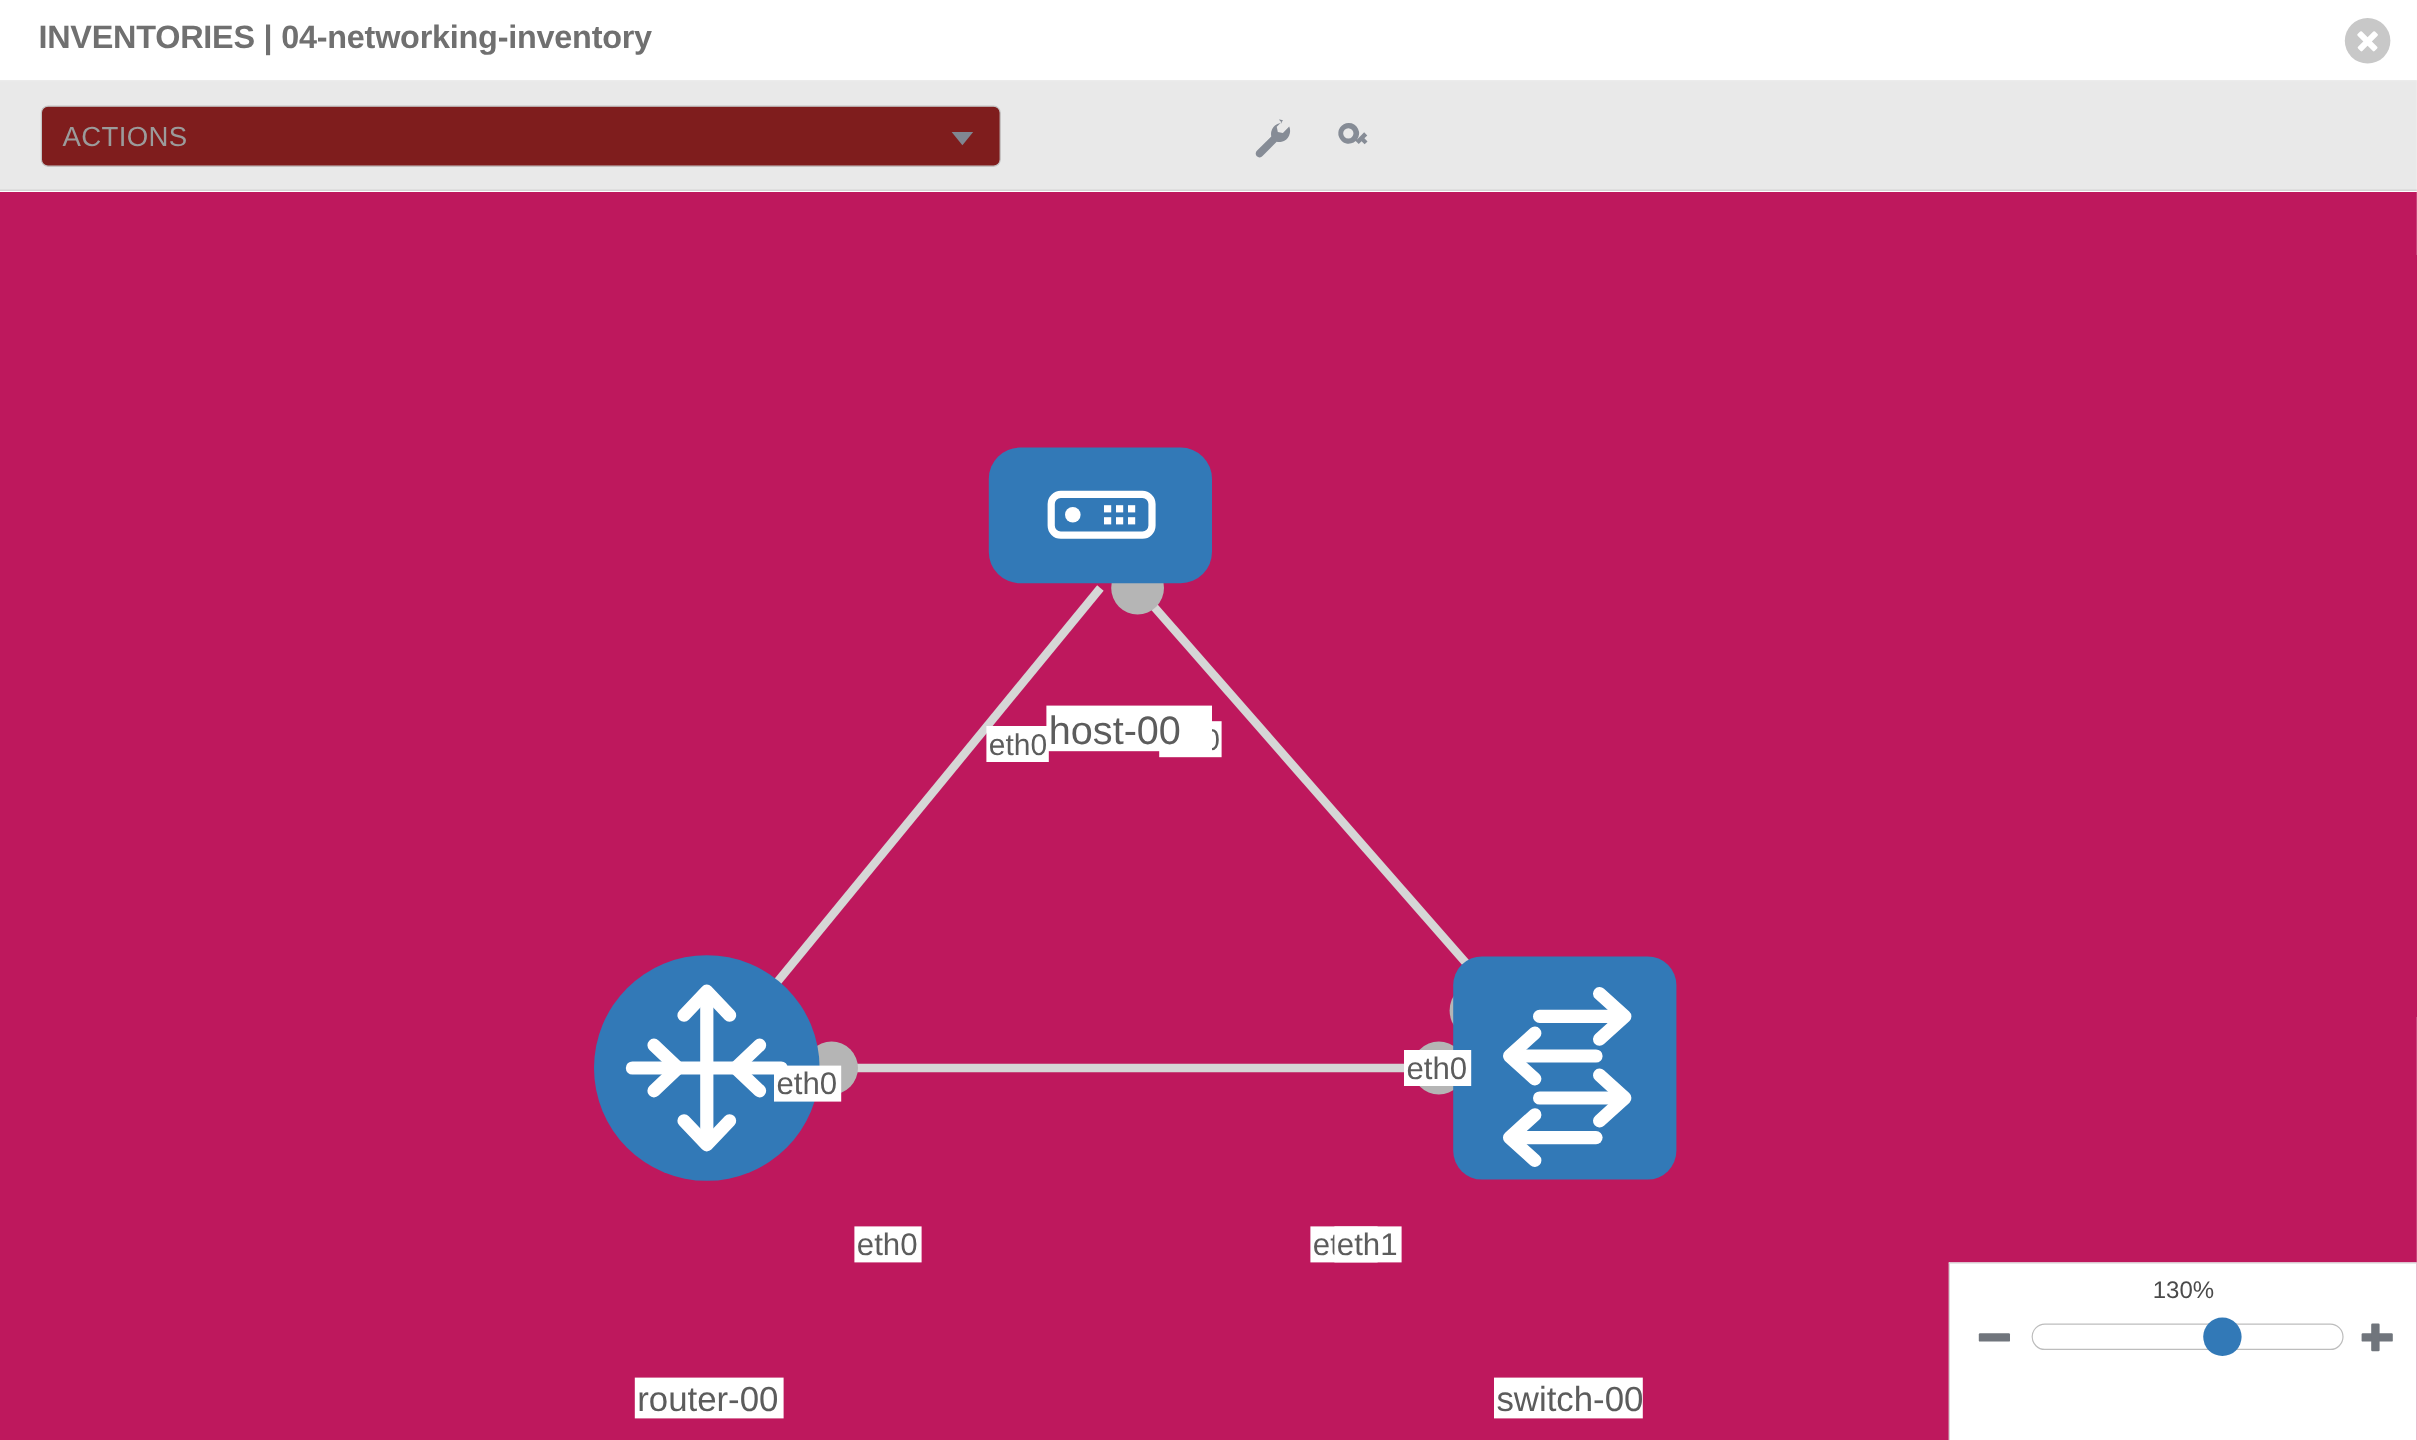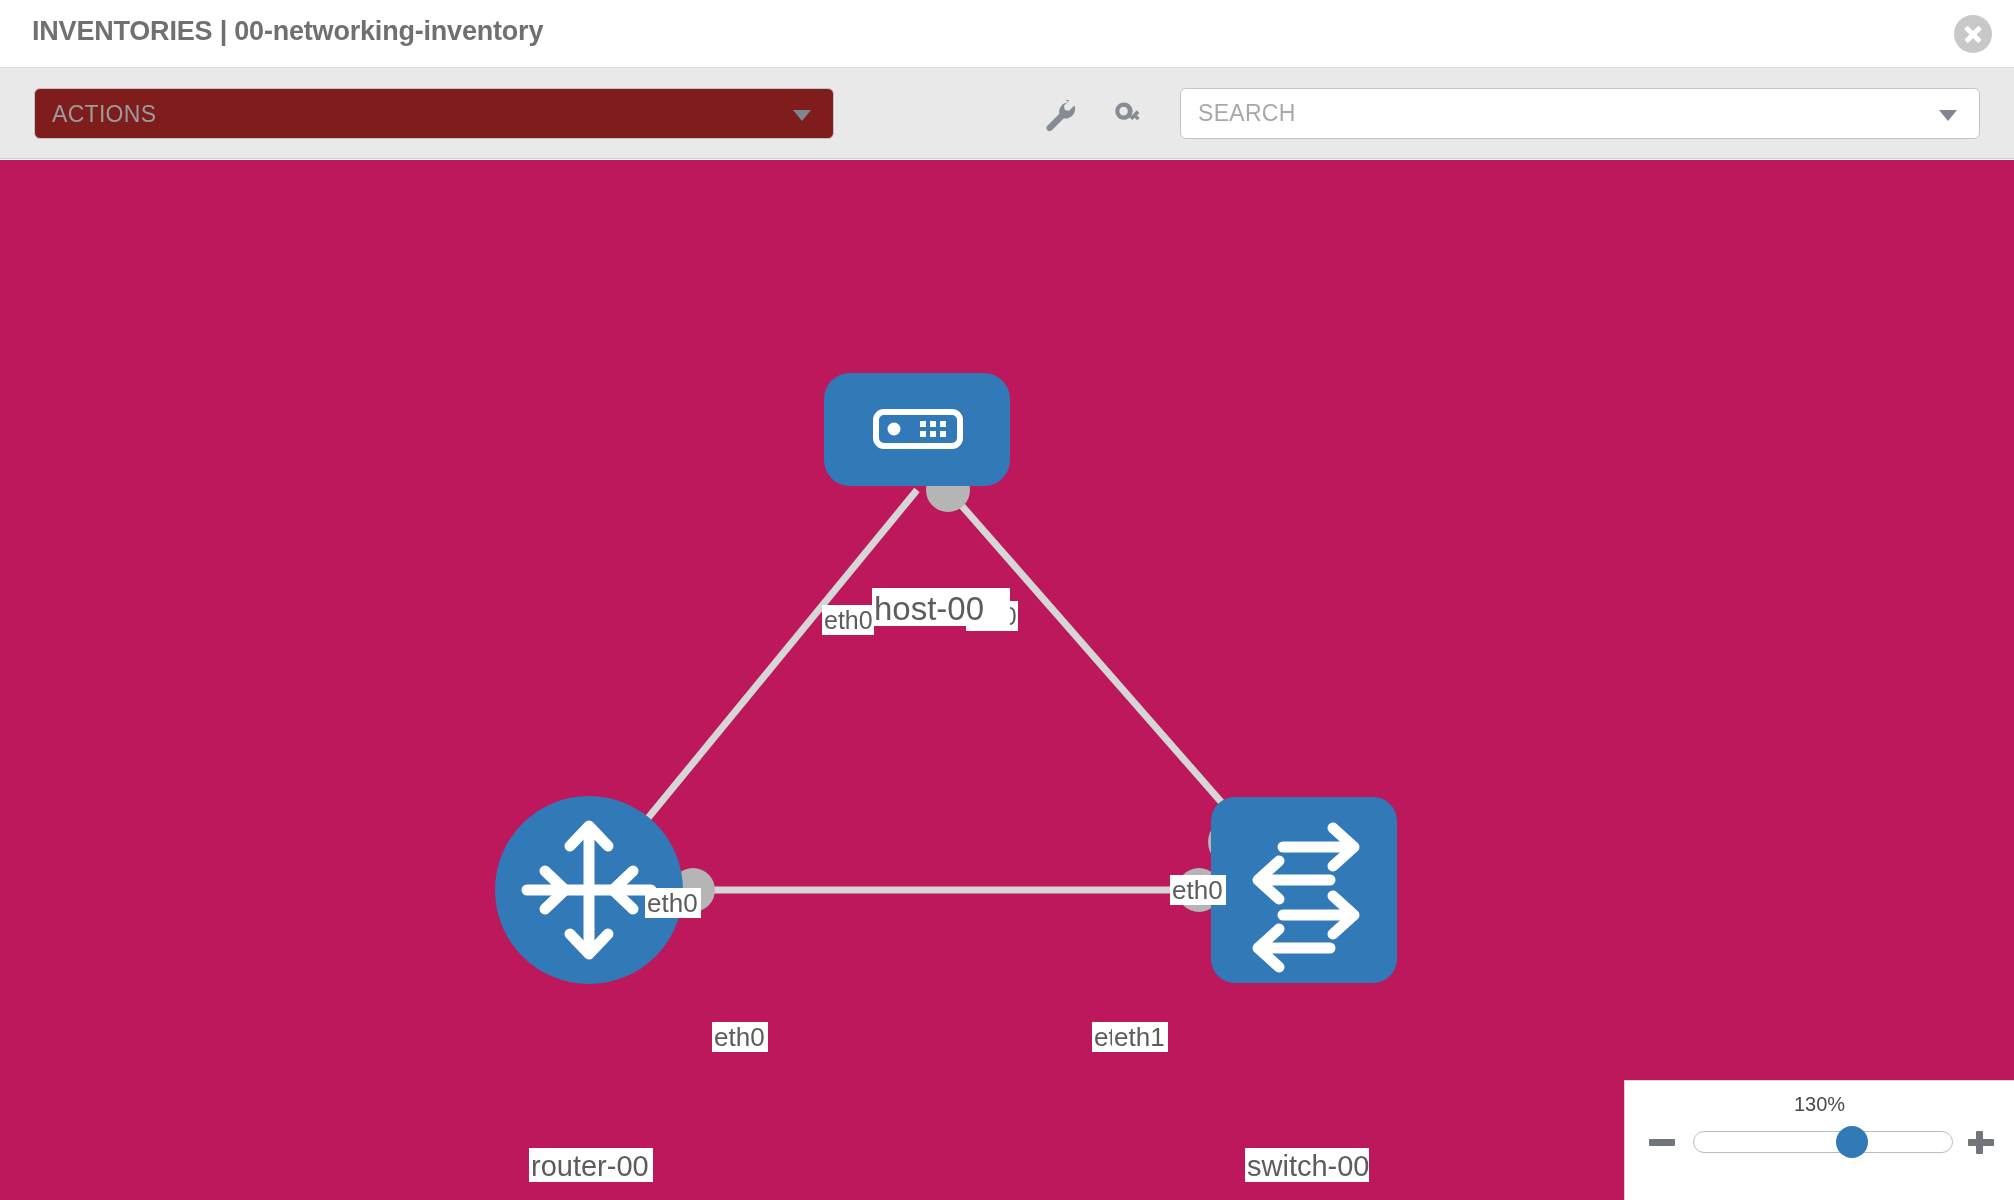--- a/index.html
+++ b/index.html
@@ -149,21 +149,21 @@
     width: 2014px;
     height: 1040px;
   }
 
   
   .zoom-panel {
     position: absolute;
     right: 0;
     bottom: 0;
     width: 390px;
-    height: 120px;
+    height: 148px;
     background: #ffffff;
     border: 1px solid #d8d8d8;
     border-right: none;
     border-bottom: none;
     box-sizing: border-box;
   }
   .zoom-level {
     position: absolute;
     top: 12px;
     left: 0;
@@ -208,21 +208,21 @@
     height: 32px;
     border-radius: 50%;
     background: #3279b7;
     cursor: grab;
   }
 </style>
 </head>
 <body>
 
 <div class="header">
-  <div class="page-title">INVENTORIES | 00-networking-inventory</div>
+  <div class="page-title">INVENTORIES | 04-networking-inventory</div>
   <div class="close-btn">
     <span class="x1"></span>
     <span class="x2"></span>
   </div>
 </div>
 
 <div class="toolbar">
 
   <div class="actions-select">
     <span class="label">ACTIONS</span>
@@ -234,24 +234,20 @@
       <path d="M28.5 6.5a9.2 9.2 0 0 0-9.1 11.2L7.6 29.5a3.2 3.2 0 1 0 4.5 4.5l11.8-11.8a9.2 9.2 0 0 0 11.2-9.1c0-1.3-.27-2.5-.75-3.6l-5.3 5.3-4.2-.9-.9-4.2 5.3-5.3c-1.1-.5-2.3-.75-3.6-.75z" fill="#868c96"></path>
     </svg>
   </div>
 
   <div class="tool-icon key-icon">
     <svg viewBox="0 0 40 40" width="40" height="40" aria-hidden="true">
       <path d="M15.8 6.5a8.6 8.6 0 1 0 5.9 14.9l2.6 2.6 2.3-2.3 2.6 2.6 2.4-2.4-2.6-2.6 2.4-2.4-2.6-2.6-6.1 6.1A8.6 8.6 0 0 0 15.8 6.5zm-.2 4.3a4.3 4.3 0 1 1 0 8.6 4.3 4.3 0 0 1 0-8.6z" fill="#868c96"></path>
     </svg>
   </div>
 
-  <div class="search-box">
-    <input class="search-input" type="text" placeholder="SEARCH" style="">
-    <span class="caret"></span>
-  </div>
 </div>
 
 <div class="canvas">
 
   <svg class="topology-svg" viewBox="0 0 2014 1040">
 
     <g>
       <line x1="917" y1="330" x2="589" y2="730" stroke="#d6d6d6" stroke-width="7"></line>
       <line x1="948" y1="330" x2="1258" y2="684" stroke="#d6d6d6" stroke-width="7"></line>
       <line x1="682" y1="730" x2="1212" y2="730" stroke="#d6d6d6" stroke-width="7"></line>

